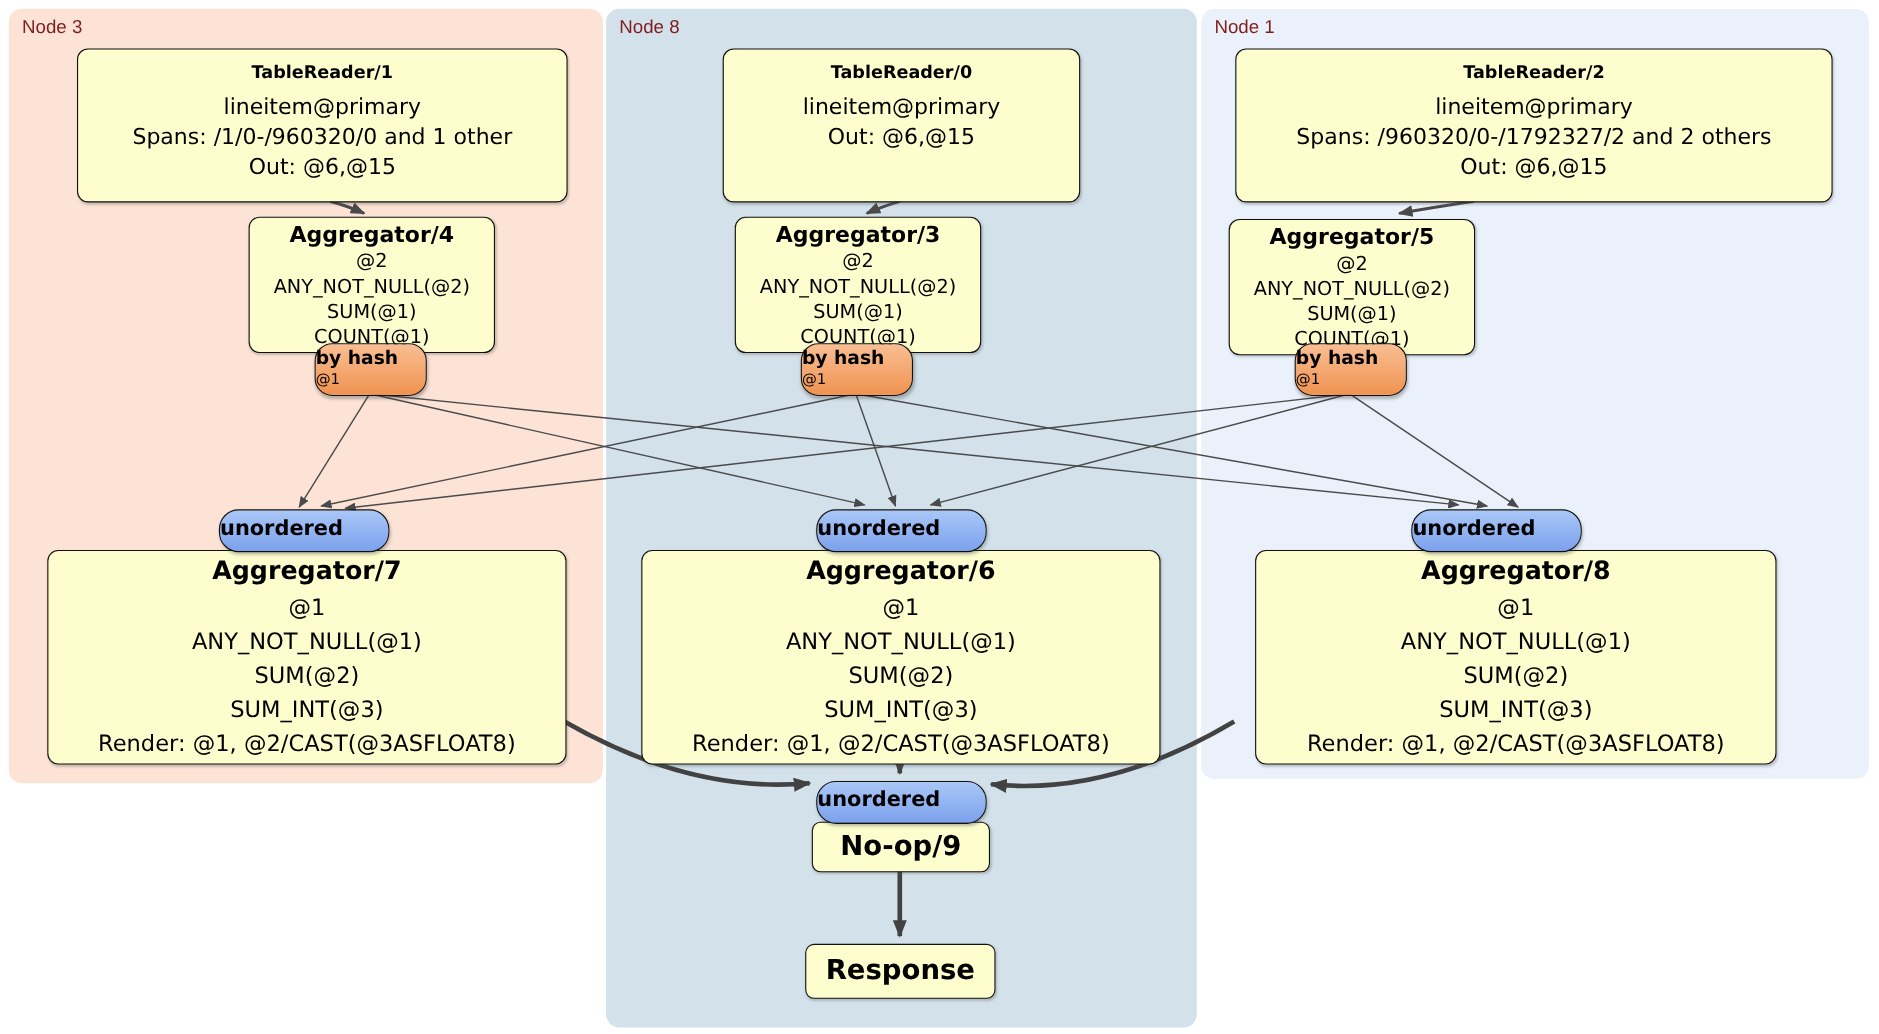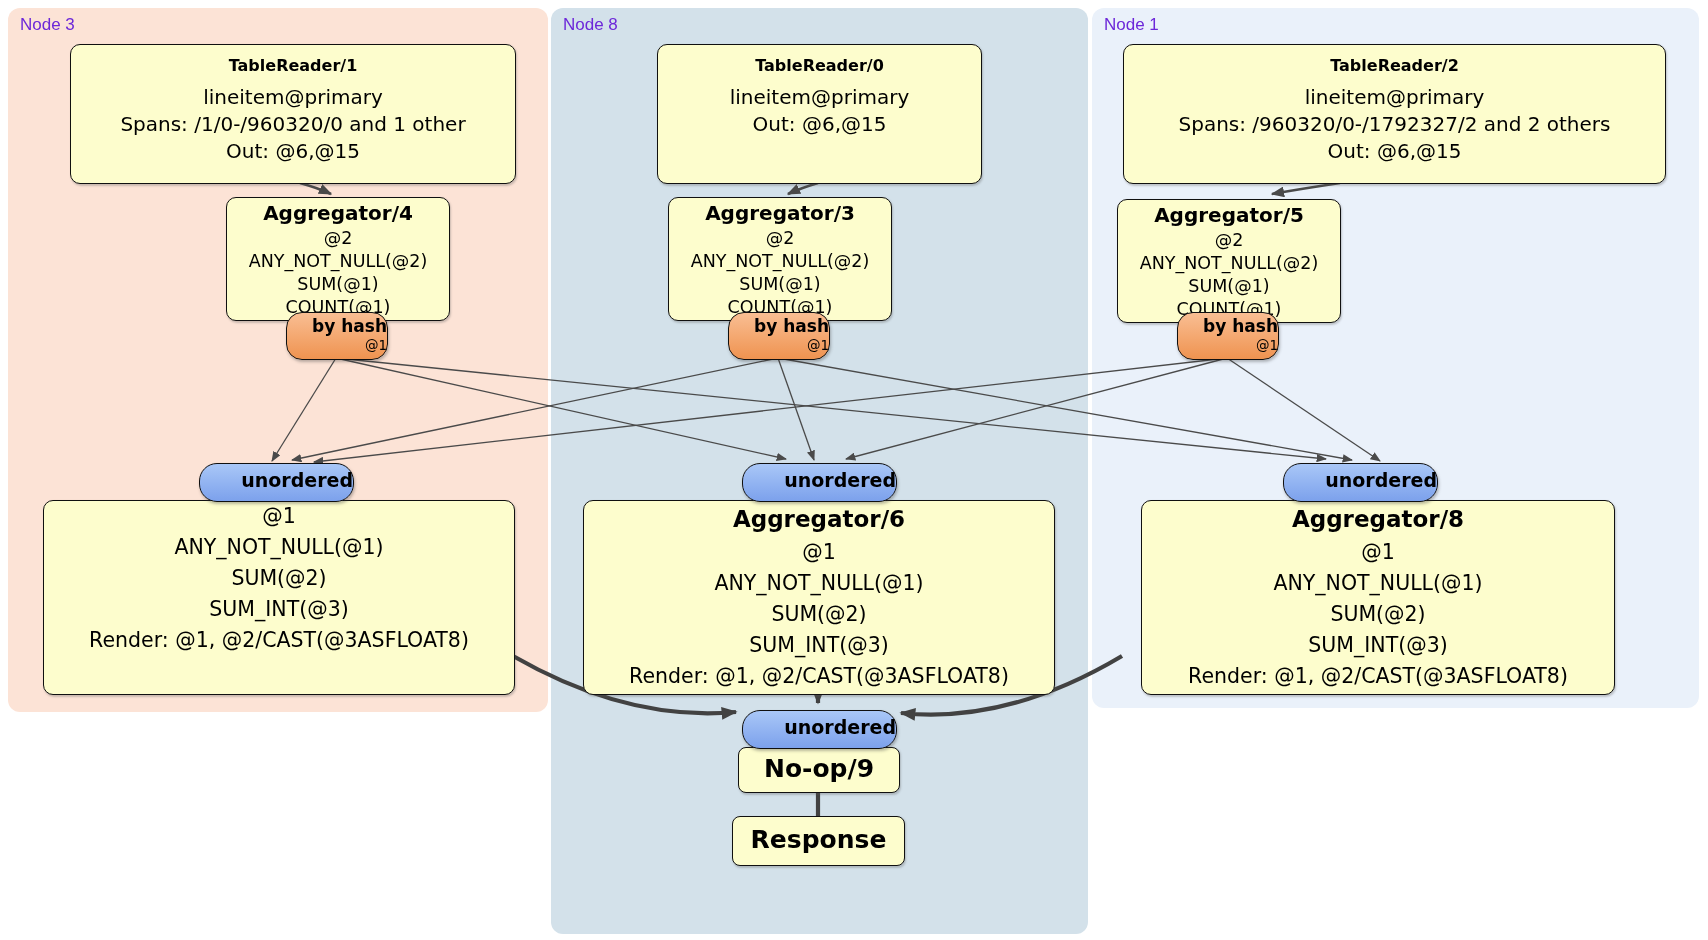--- a/index.html
+++ b/index.html
@@ -4,21 +4,21 @@
 <style>
   html,body{margin:0;padding:0;background:#ffffff;}
   .canvas{position:relative;width:1708px;height:940px;background:#ffffff;overflow:hidden;
           font-family:"DejaVu Sans",sans-serif;color:#000;}
   
   .region{position:absolute;border-radius:12px;z-index:0;}
   #region-node3{left:8px;top:8px;width:540px;height:704px;background:#fce3d6;}
   #region-node1{left:551px;top:8px;width:537px;height:926px;background:#d3e1ea;}
   #region-node2{left:1092px;top:8px;width:607px;height:700px;background:#eaf1fa;}
   .rlabel{position:absolute;left:12px;top:7px;font-family:"Liberation Sans",sans-serif;
-          font-size:17px;color:#6d28d9;}
+          font-size:17px;color:#7f1d1d;}
   
   svg.edges{position:absolute;left:0;top:0;z-index:1;}
   .e-thin{stroke:#4a4a4a;stroke-width:1.3;fill:none;}
   .e-med{stroke:#4a4a4a;stroke-width:2.7;fill:none;}
   .e-thick{stroke:#424242;stroke-width:4.2;fill:none;}
   
   .pbox{position:absolute;background:#fdfdcd;border:1.6px solid #101010;border-radius:10px;
         text-align:center;z-index:2;box-shadow:1px 1.5px 2px rgba(90,90,90,.30);}
   .tr .title{font-size:16px;font-weight:bold;line-height:36px;padding-top:3px;}
   .tr .ln{font-size:20px;line-height:27px;}
@@ -30,23 +30,23 @@
   #tr1{left:70px;top:44px;width:444px;height:138px;}
   #tr0{left:657px;top:44px;width:323px;height:138px;}
   #tr2{left:1123px;top:44px;width:541px;height:138px;}
   #agg4{left:226px;top:197px;width:222px;height:122px;}
   #agg3{left:668px;top:197px;width:222px;height:122px;}
   #agg5{left:1117px;top:199px;width:222px;height:122px;}
   #agg7{left:43px;top:500px;width:470px;height:193px;}
   #agg6{left:583px;top:500px;width:470px;height:193px;}
   #agg8{left:1122px;top:500px;width:472px;height:193px;margin-left:19px;}
   #noop{left:738px;top:747px;width:160px;height:44px;font-size:25px;line-height:41px;}
-  #resp{left:732px;top:816px;width:171px;height:48px;font-size:25px;line-height:45px;}
+  #resp{left:732px;top:858px;width:171px;height:48px;font-size:25px;line-height:45px;}
   
-  .pill{position:absolute;z-index:3;border:1.6px solid #101010;text-align:right;
+  .pill{position:absolute;z-index:3;border:1.6px solid #101010;text-align:left;
         box-shadow:1px 2px 3px rgba(60,60,60,.35);}
   .pill.hash{background:linear-gradient(#f9be93,#ef9350);border-radius:16px;}
   .pill.hash .t{font-size:17px;font-weight:bold;line-height:23px;padding-top:2px;}
   .pill.hash .s{font-size:13.5px;line-height:14px;}
   .pill.unord{background:linear-gradient(#a9c7f7,#7ca1ec);border-radius:18px;
         font-size:19px;font-weight:bold;line-height:33px;}
   #byhash4{left:286px;top:312px;width:100px;height:46px;}
   #byhash3{left:728px;top:312px;width:100px;height:46px;}
   #byhash5{left:1177px;top:312px;width:100px;height:46px;}
   #u7{left:199px;top:463px;width:153px;height:37px;}
@@ -154,20 +154,21 @@
   <div class="pill hash" id="byhash5">
     <div class="t">by hash</div>
     <div class="s">@1</div>
   </div>
 
   <div class="pill unord" id="u7">unordered</div>
   <div class="pill unord" id="u6">unordered</div>
   <div class="pill unord" id="u8">unordered</div>
 
   <div class="pbox aggl" id="agg7">
+    <div class="title">Aggregator/7</div>
     <div class="ln">@1</div>
     <div class="ln">ANY_NOT_NULL(@1)</div>
     <div class="ln">SUM(@2)</div>
     <div class="ln">SUM_INT(@3)</div>
     <div class="ln">Render: @1, @2/CAST(@3ASFLOAT8)</div>
   </div>
   <div class="pbox aggl" id="agg6">
     <div class="title">Aggregator/6</div>
     <div class="ln">@1</div>
     <div class="ln">ANY_NOT_NULL(@1)</div>

